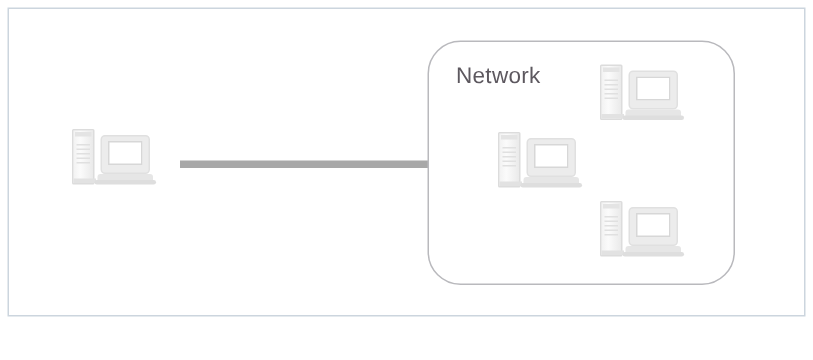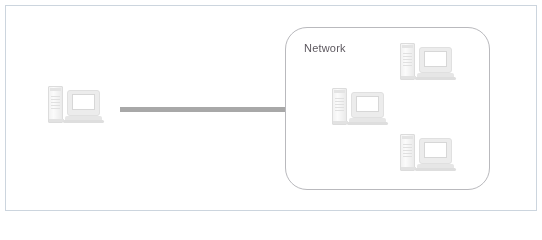--- a/index.html
+++ b/index.html
@@ -38,21 +38,21 @@
     height: 163px;
     border: 1px solid #b9b9bd;
     border-radius: 22px;
     background: #ffffff;
     box-sizing: border-box;
   }
   .network-label {
     position: absolute;
     left: 304px;
     top: 42px;
-    font-size: 11px;
+    font-size: 15px;
     color: #5d585f;
     letter-spacing: 0.2px;
     white-space: nowrap;
     font-family: "Liberation Sans", sans-serif;
   }
   
   .computer-icon {
     position: absolute;
     width: 52px;
     height: 38px;

